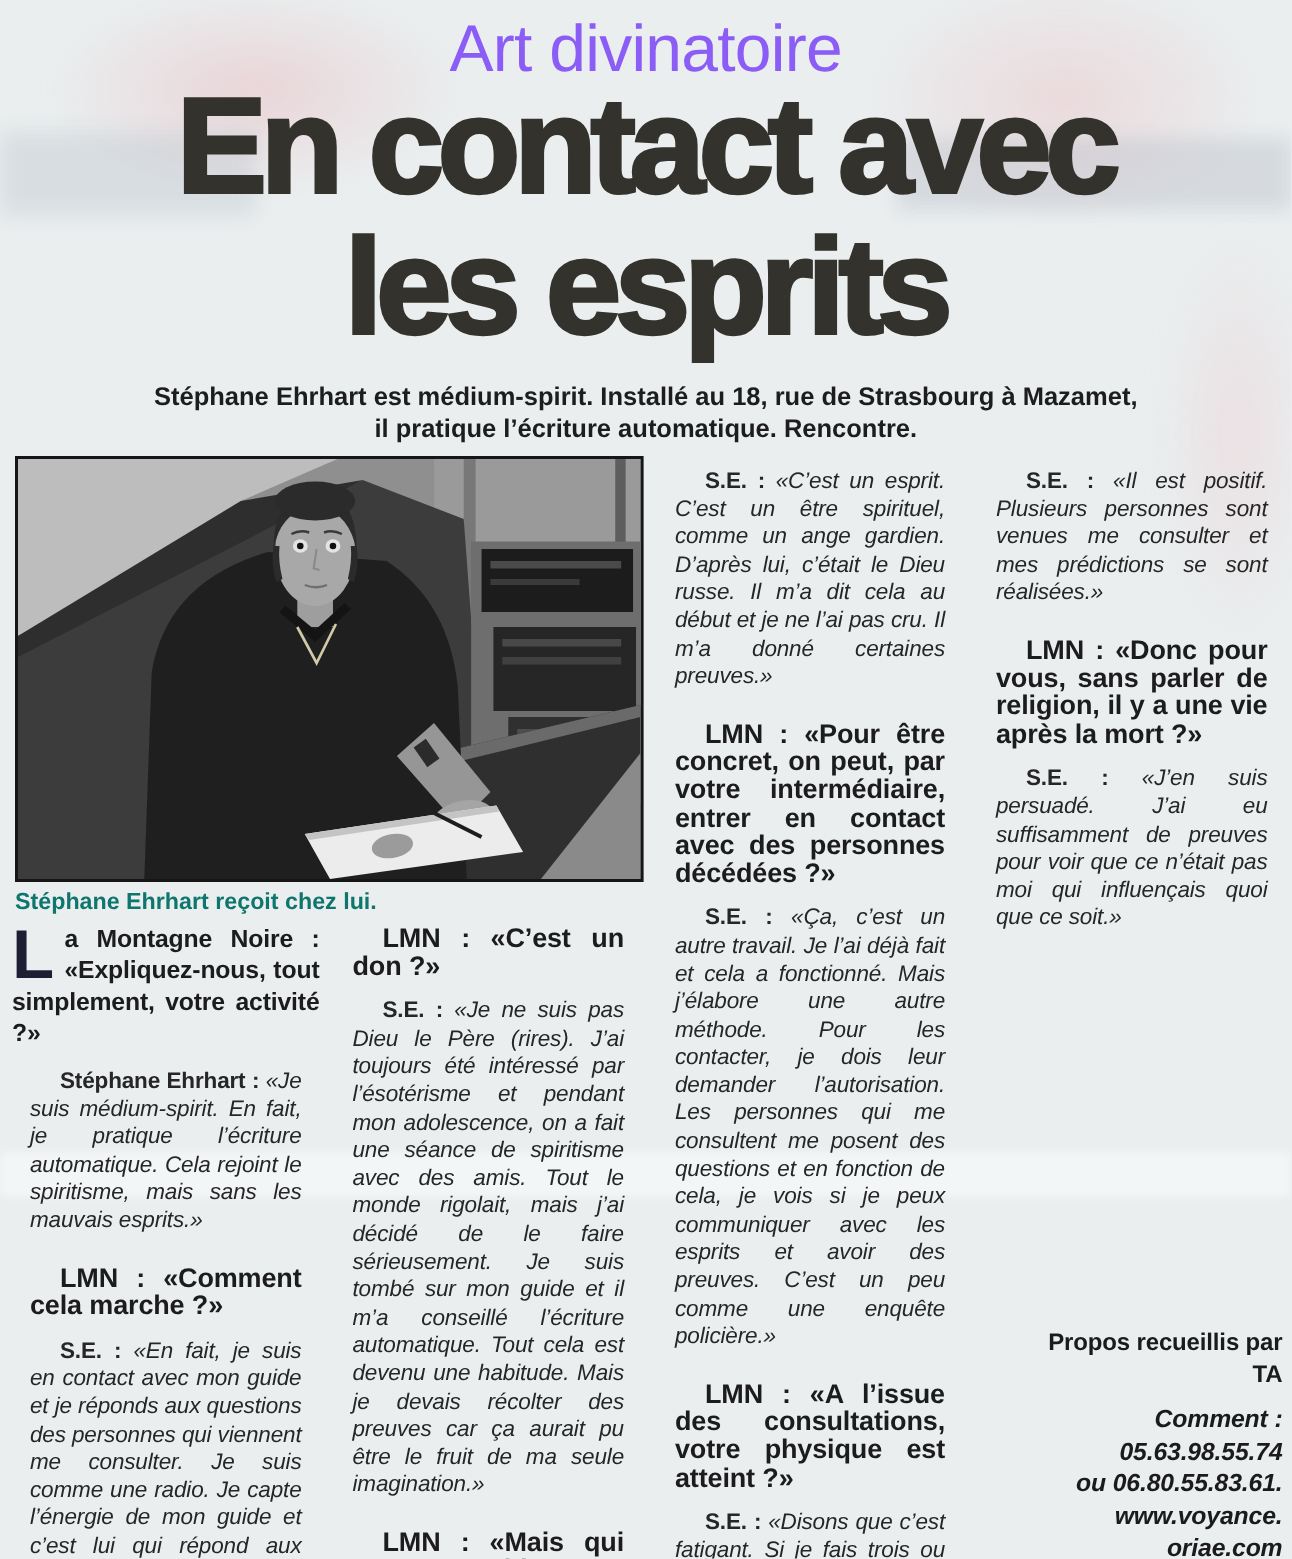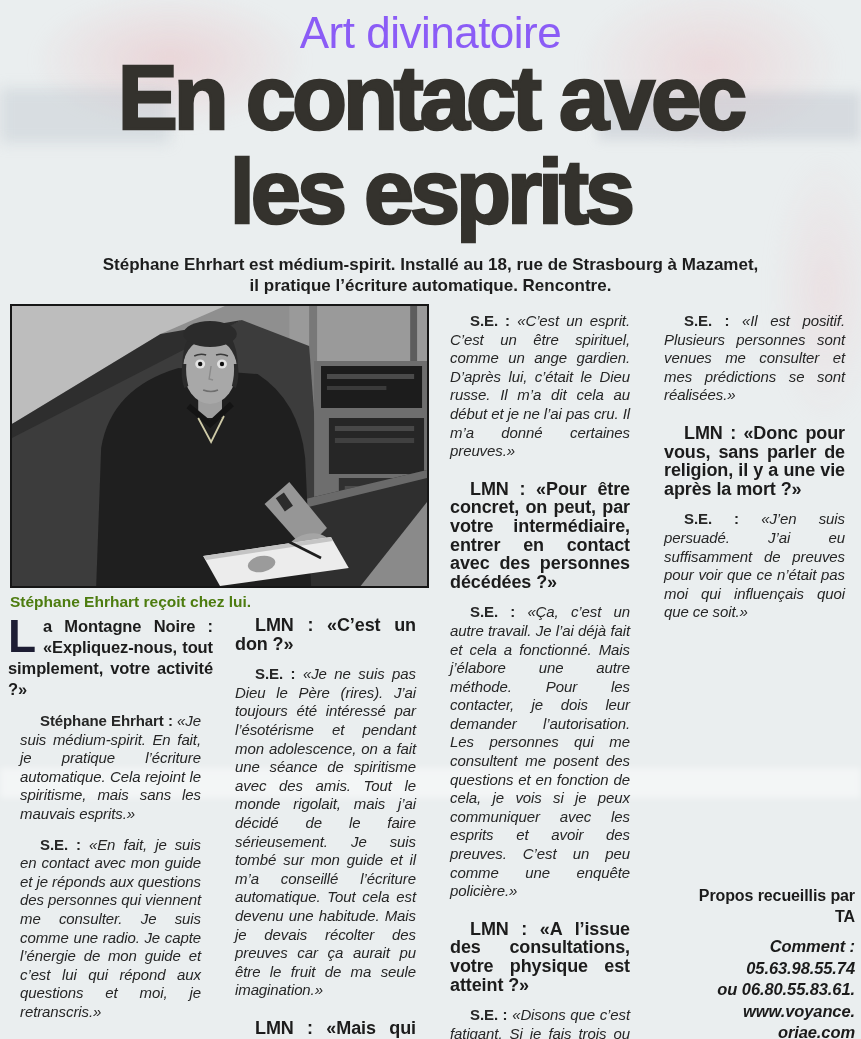--- a/index.html
+++ b/index.html
@@ -48,21 +48,21 @@
   .subtitle-1 { top:254px; }
   .subtitle-2 { top:275px; }
 
   .photo-frame {
     position:absolute; left:10px; top:304px; width:419px; height:284px;
     border:2px solid #161616; box-sizing:border-box; background:#8f8f8f;
   }
   .photo-frame svg { display:block; width:100%; height:100%; }
   .caption {
     position:absolute; left:10px; top:593px; width:420px;
-    font-size:15.5px; font-weight:bold; color:#4d7c0f;
+    font-size:15.5px; font-weight:bold; color:#0f766e;
   }
 
   .col {
     position:absolute; font-size:15px; line-height:18.6px;
     letter-spacing:-0.1px; color:#262626;
   }
   .col-1 { left:8px;  top:616px; width:205px; }
   .col-2 { left:223px; top:616px; width:205px; }
   .col-3 { left:438px; top:300px; width:204px; }
   .col-4 { left:652px; top:300px; width:205px; height:739px; }
@@ -165,20 +165,21 @@
         <line x1="280" y1="236" x2="312" y2="252" stroke="#1d1d1d" stroke-width="2.6"></line>
         <ellipse cx="252" cy="258" rx="14" ry="8" fill="#9b9b9b" transform="rotate(-10 252 258)"></ellipse>
       </g>
     </svg>
   </div>
   <div class="caption">Stéphane Ehrhart reçoit chez lui.</div>
 
   <div class="col col-1">
     <p class="intro"><span class="dropcap">L</span><span>a Montagne Noire : «Expliquez-nous, tout simplement, votre activité ?»</span></p>
     <p class="block a"><span class="speaker">Stéphane Ehrhart :</span> <span>«Je suis médium-spirit. En fait, je pratique l’écriture automatique. Cela rejoint le spiritisme, mais sans les mauvais esprits.»</span></p>
+    <p class="block q">LMN : «Comment cela marche ?»</p>
     <p class="block a"><span class="speaker">S.E. :</span> <span>«En fait, je suis en contact avec mon guide et je réponds aux questions des personnes qui viennent me consulter. Je suis comme une radio. Je capte l’énergie de mon guide et c’est lui qui répond aux questions et moi, je retranscris.»</span></p>
   </div>
 
   <div class="col col-2">
     <p class="block q">LMN : «C’est un don ?»</p>
     <p class="block a"><span class="speaker">S.E. :</span> <span>«Je ne suis pas Dieu le Père (rires). J’ai toujours été intéressé par l’ésotérisme et pendant mon adolescence, on a fait une séance de spiritisme avec des amis. Tout le monde rigolait, mais j’ai décidé de le faire sérieusement. Je suis tombé sur mon guide et il m’a conseillé l’écriture automatique. Tout cela est devenu une habitude. Mais je devais récolter des preuves car ça aurait pu être le fruit de ma seule imagination.»</span></p>
     <p class="block q">LMN : «Mais qui est votre guide ?»</p>
   </div>
 
   <div class="col col-3">

